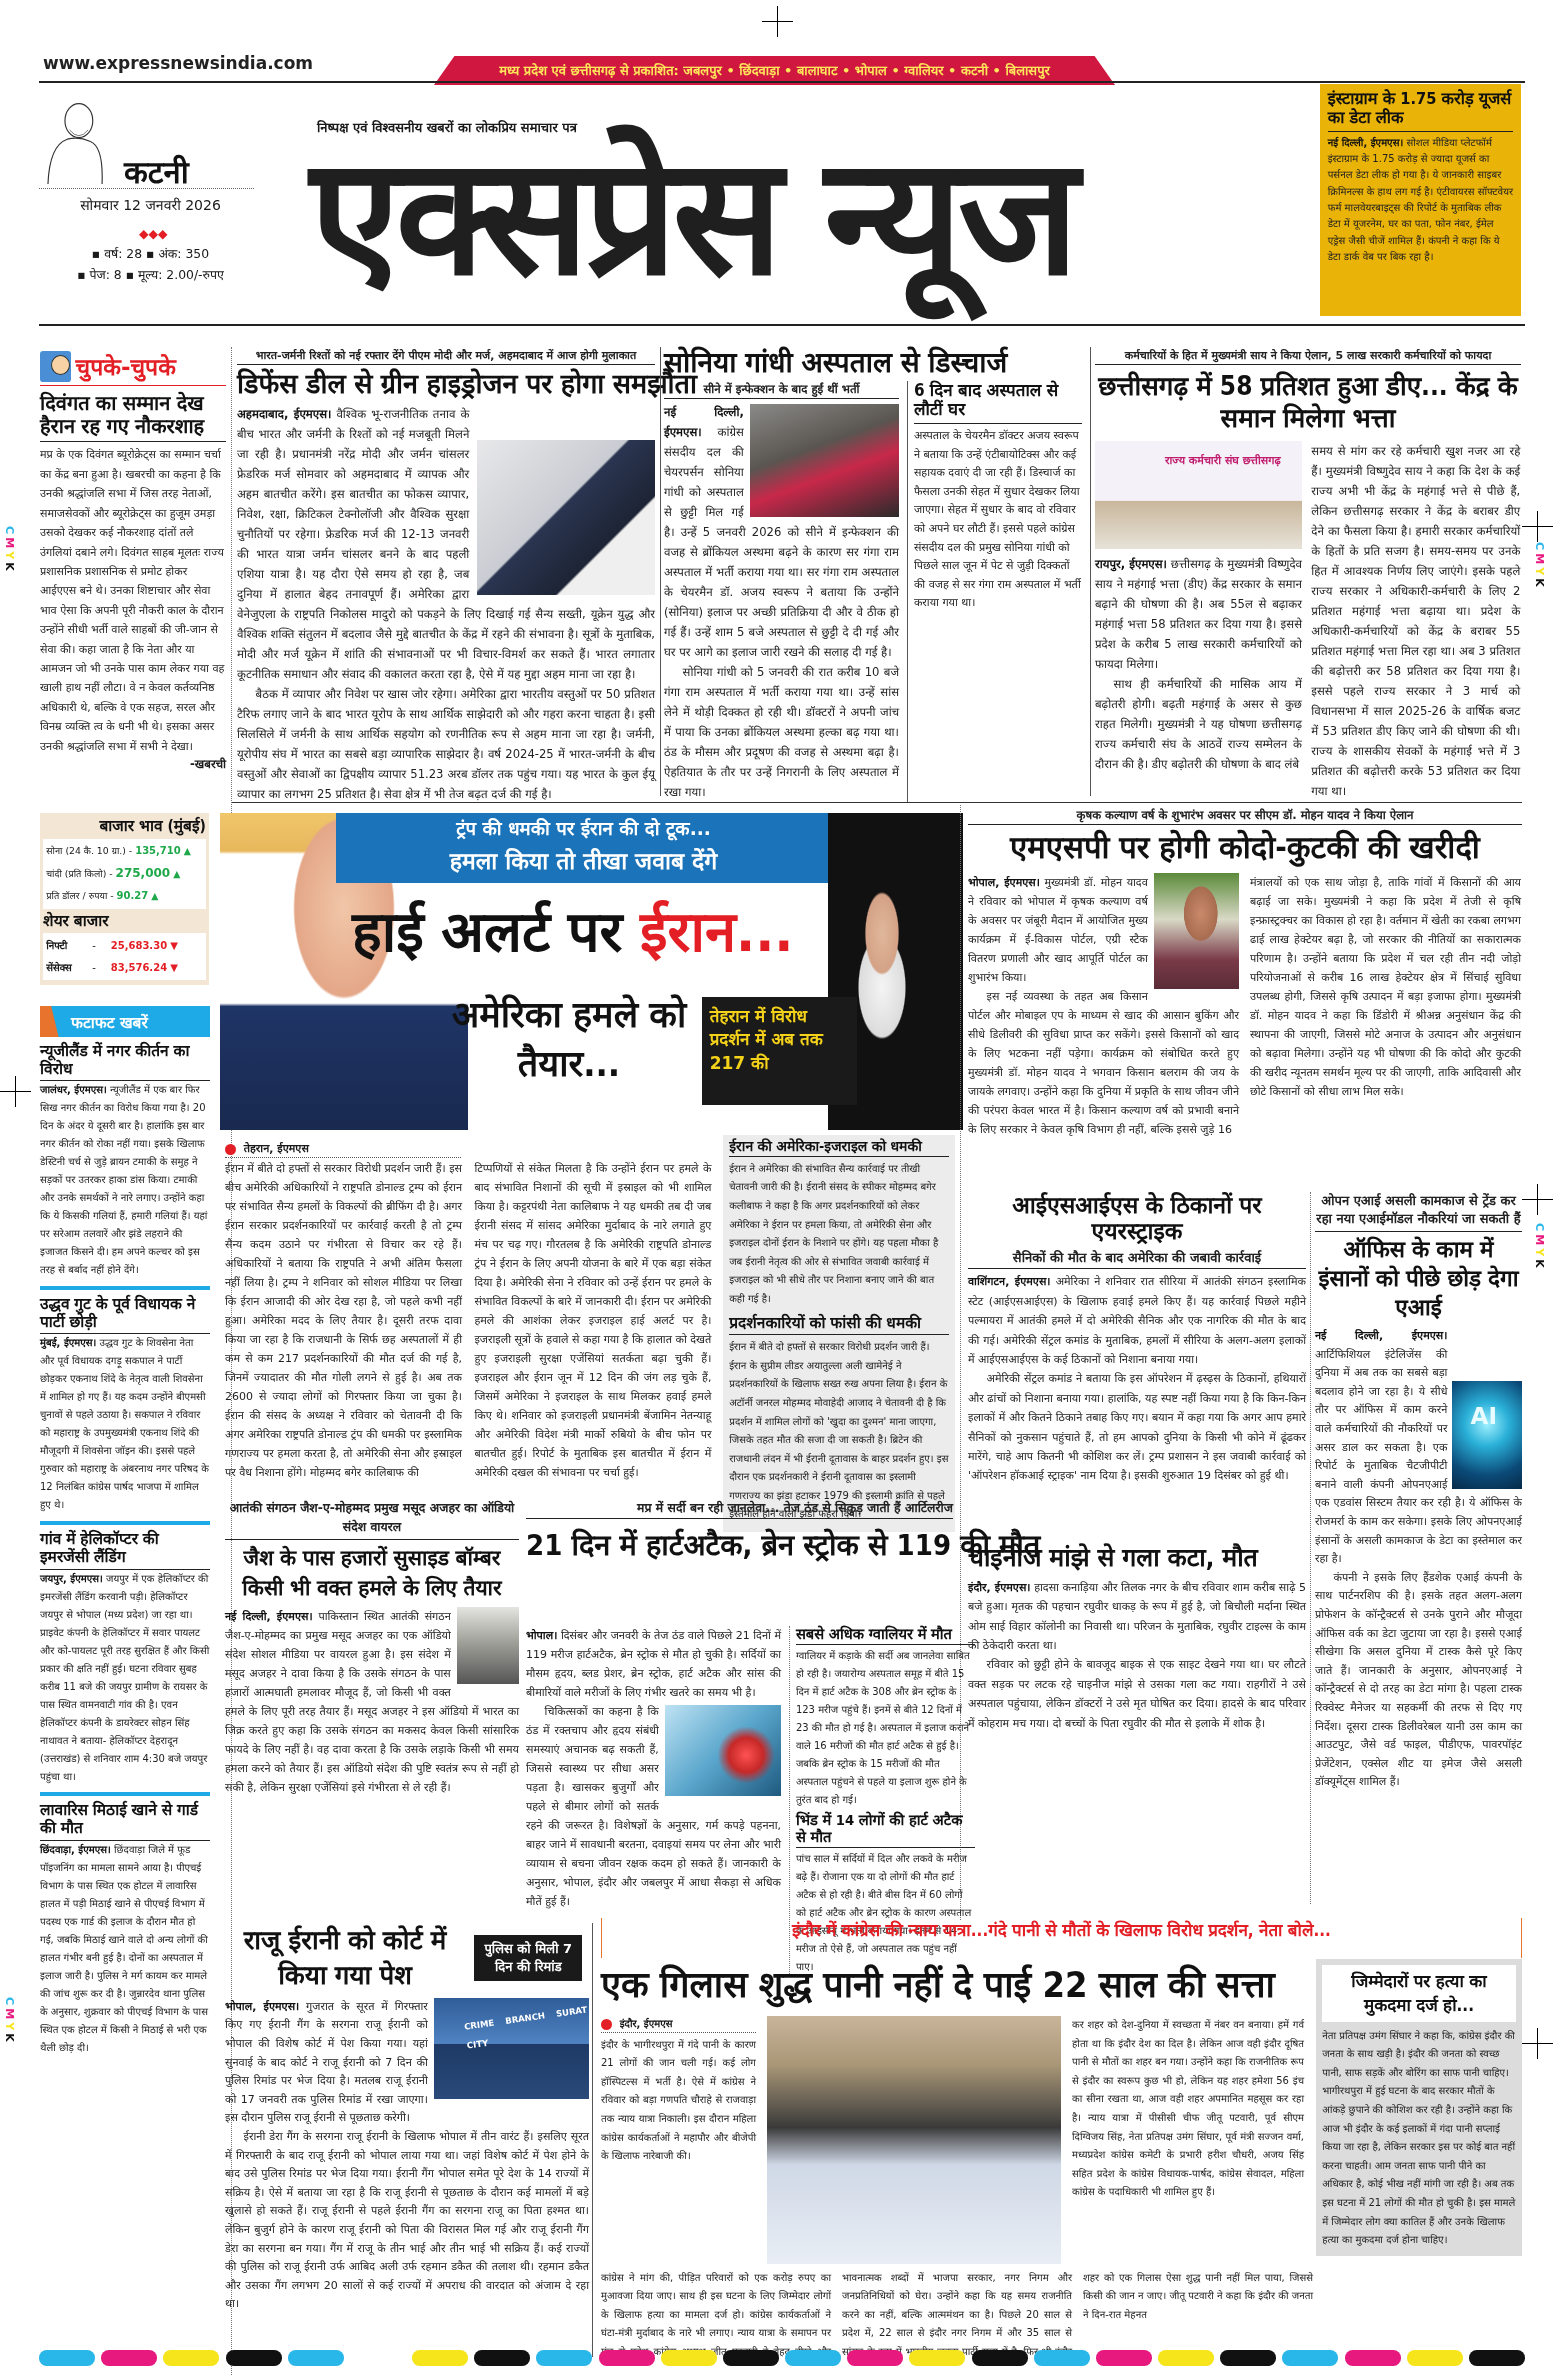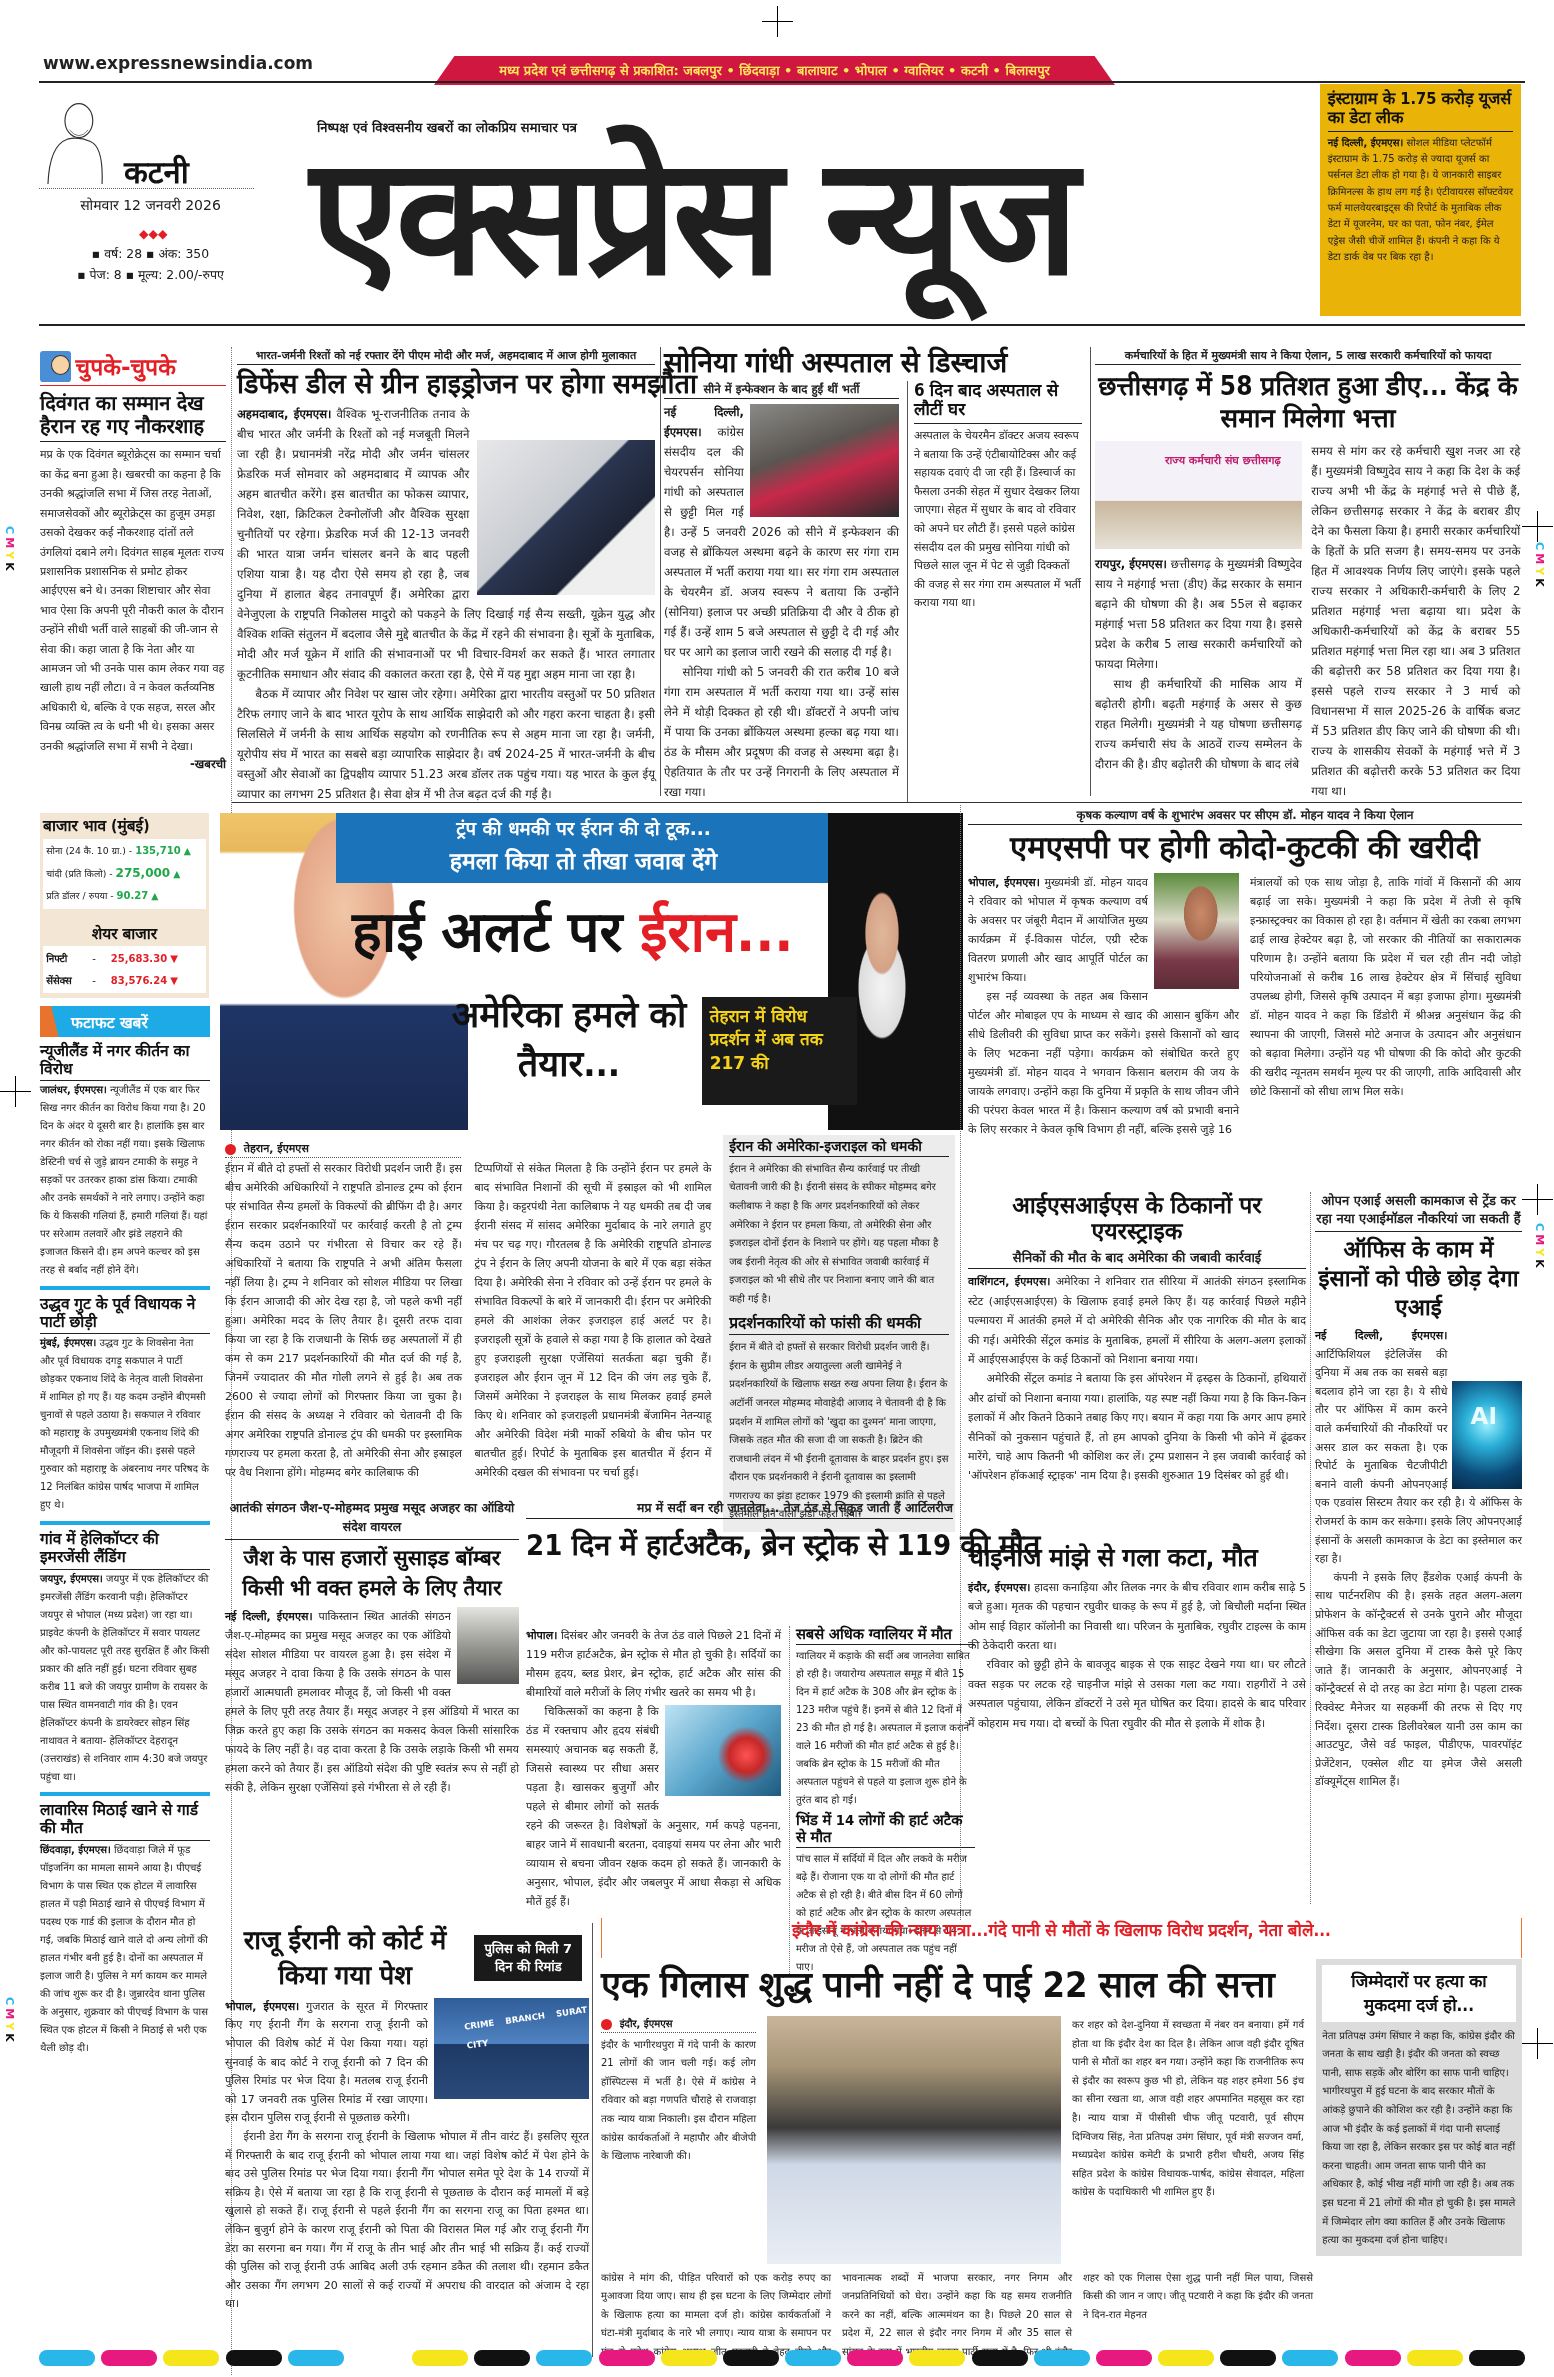--- a/index.html
+++ b/index.html
@@ -115,27 +115,27 @@
       </div>
       <div class="p" style="margin-top:4.6px"><b>रायपुर, ईएमएस।</b> <span>छत्तीसगढ़ के मुख्यमंत्री विष्णुदेव साय ने महंगाई भत्ता (डीए) केंद्र सरकार के समान बढ़ाने की घोषणा की है। अब 55ल से बढ़ाकर महंगाई भत्ता 58 प्रतिशत कर दिया गया है। इससे प्रदेश के करीब 5 लाख सरकारी कर्मचारियों को फायदा मिलेगा।</span>
         <div style="text-indent:18.6px">साथ ही कर्मचारियों की मासिक आय में बढ़ोतरी होगी। बढ़ती महंगाई के असर से कुछ राहत मिलेगी। मुख्यमंत्री ने यह घोषणा छत्तीसगढ़ राज्य कर्मचारी संघ के आठवें राज्य सम्मेलन के दौरान की है। डीए बढ़ोतरी की घोषणा के बाद लंबे</div></div>
     </div>
     <div class="p" style="width:209px">समय से मांग कर रहे कर्मचारी खुश नजर आ रहे हैं। मुख्यमंत्री विष्णुदेव साय ने कहा कि देश के कई राज्य अभी भी केंद्र के महंगाई भत्ते से पीछे हैं, लेकिन छत्तीसगढ़ सरकार ने केंद्र के बराबर डीए देने का फैसला किया है। हमारी सरकार कर्मचारियों के हितों के प्रति सजग है। समय-समय पर उनके हित में आवश्यक निर्णय लिए जाएंगे। इसके पहले राज्य सरकार ने अधिकारी-कर्मचारी के लिए 2 प्रतिशत महंगाई भत्ता बढ़ाया था। प्रदेश के अधिकारी-कर्मचारियों को केंद्र के बराबर 55 प्रतिशत महंगाई भत्ता मिल रहा था। अब 3 प्रतिशत की बढ़ोत्तरी कर 58 प्रतिशत कर दिया गया है। इससे पहले राज्य सरकार ने 3 मार्च को विधानसभा में साल 2025-26 के वार्षिक बजट में 53 प्रतिशत डीए किए जाने की घोषणा की थी। राज्य के शासकीय सेवकों के महंगाई भत्ते में 3 प्रतिशत की बढ़ोत्तरी करके 53 प्रतिशत कर दिया गया था।</div>
   </div>
 </div>
 <div class="abs" style="left:232px;top:802px;width:1290px;border-bottom:0.8px solid #333"></div>
 
 <div class="abs" style="left:40px;top:813px;width:169px;background:#f3e6d4;padding:4.6px 3.1px">
-  <div class="hd" style="font-size:15.5px;text-align:left">बाजार भाव (मुंबई)</div>
+  <div class="hd" style="font-size:15.5px;text-align:right">बाजार भाव (मुंबई)</div>
   <div style="background:#fff;padding:1.5px 3.1px;margin-top:3.1px">
     <div style="font-size:9.3px;line-height:22px;white-space:nowrap"><span>सोना (24 कै. 10 ग्रा.) -</span> <b style="color:#1fa84a;font-size:10px">135,710</b> <span style="color:#1fa84a">▲</span></div>
     <div style="font-size:9.3px;line-height:22px;white-space:nowrap"><span>चांदी (प्रति किलो) -</span> <b style="color:#1fa84a;font-size:12px">275,000</b> <span style="color:#1fa84a">▲</span></div>
     <div style="font-size:9.3px;line-height:22px;white-space:nowrap"><span>प्रति डॉलर / रुपया -</span> <b style="color:#1fa84a;font-size:10px">90.27</b> <span style="color:#1fa84a">▲</span></div>
   </div>
-  <div class="hd" style="font-size:15.5px;text-align:center;margin-top:17px">शेयर बाजार</div>
+  <div class="hd" style="font-size:15.5px;margin-top:4px">शेयर बाजार</div>
   <div style="background:#fff;padding:1.5px 3.1px;margin-top:3.1px">
     <div style="display:flex;font-size:10px;line-height:22px">
         <span style="width:46px;font-weight:bold">निफ्टी</span>
         <span style="width:18.6px">-</span>
         <b style="color:#e31e24">25,683.30</b>
         <span style="color:#e31e24;margin-left:3.1px">▼</span>
       </div>
     <div style="display:flex;font-size:10px;line-height:22px">
         <span style="width:46px;font-weight:bold">सेंसेक्स</span>
         <span style="width:18.6px">-</span>

